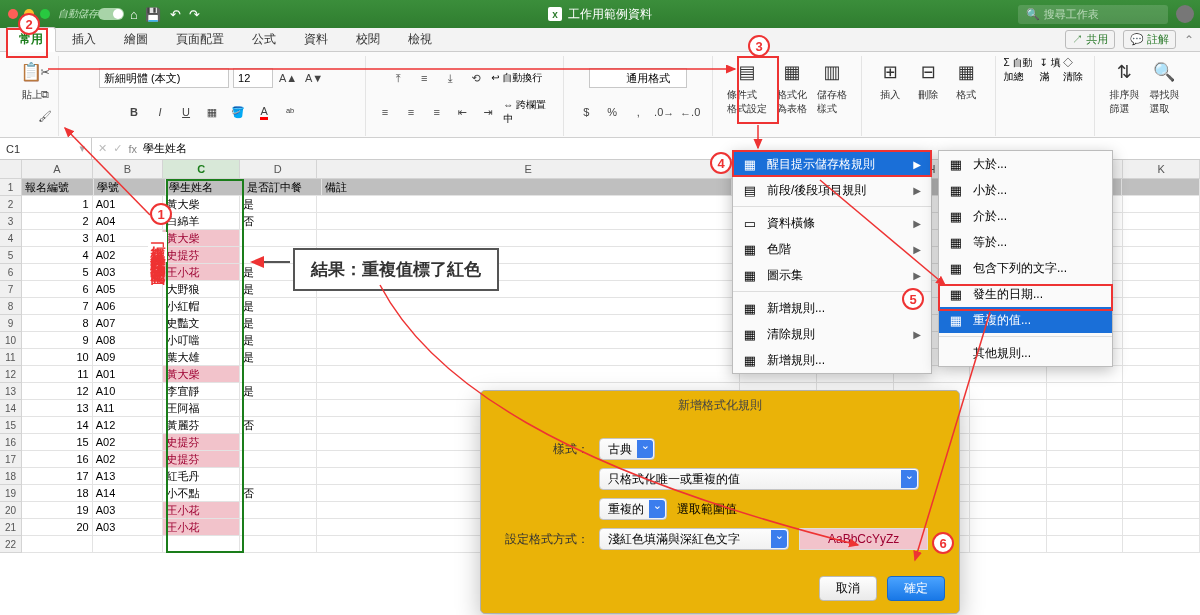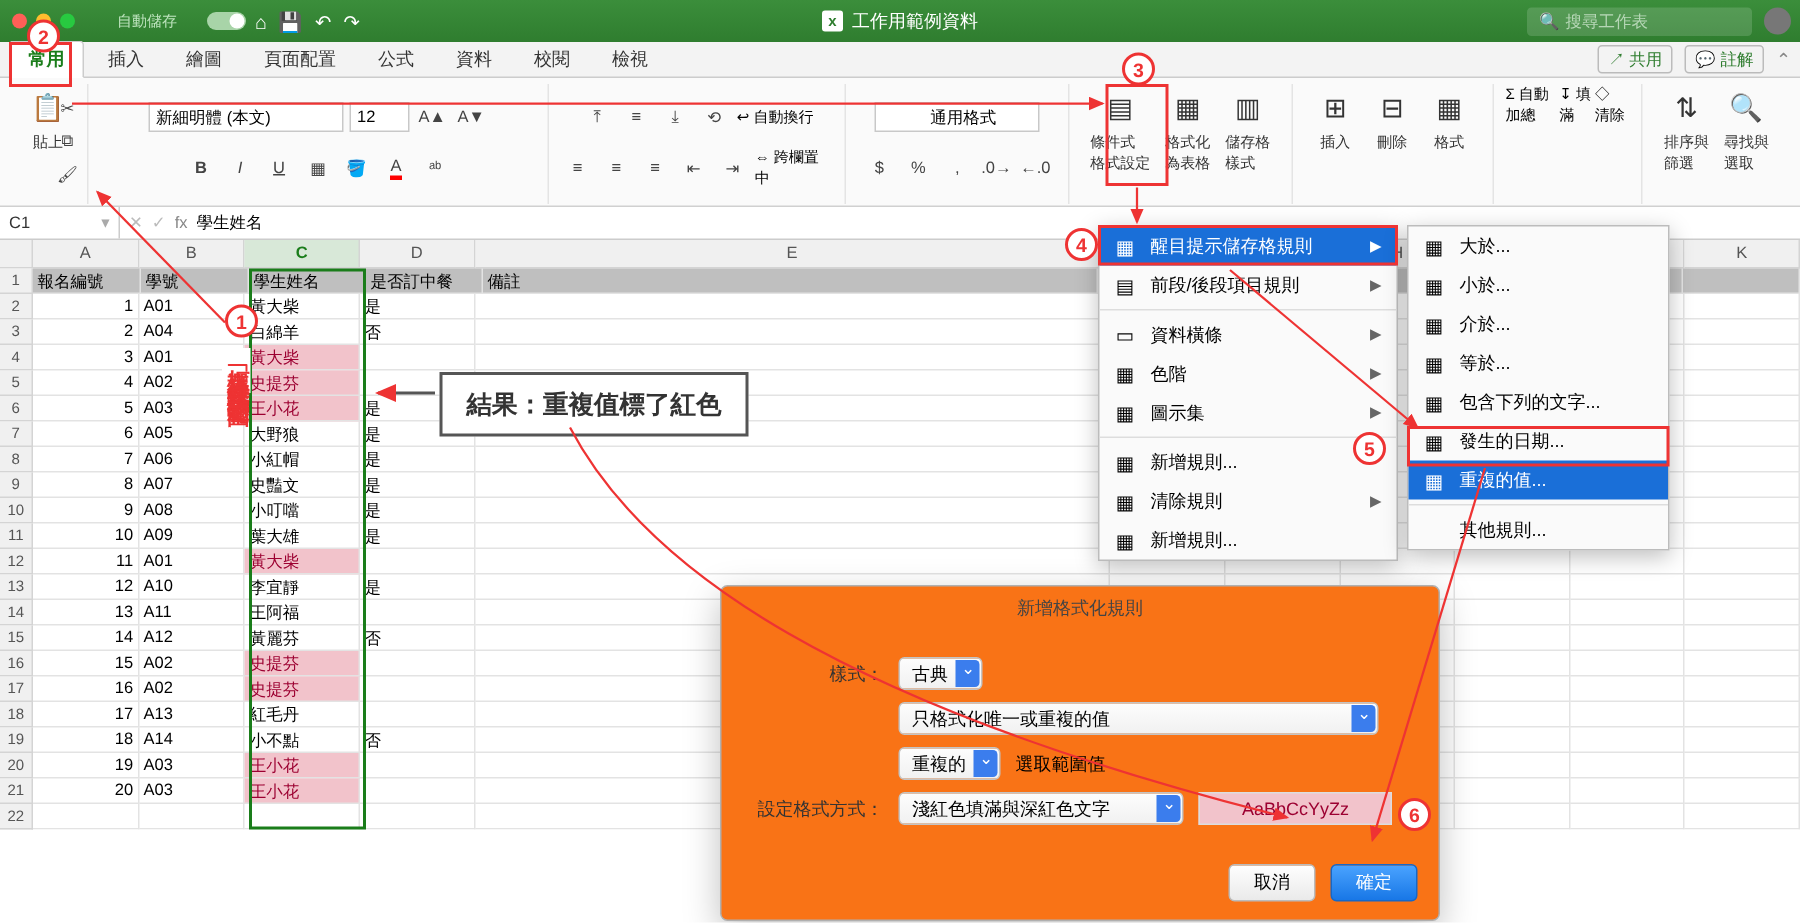--- a/index.html
+++ b/index.html
@@ -3,21 +3,21 @@
 <meta charset="utf-8">
 <style>
   * { box-sizing: border-box; margin: 0; padding: 0; }
   body { font-family: "Microsoft JhengHei", "PingFang TC", sans-serif; font-size: 11px; background: #fff; width: 1200px; height: 615px; position: relative; overflow: hidden; }
   
   
   .titlebar { height: 28px; background: linear-gradient(#3b8e3b,#2f7d2f); display: flex; align-items: center; color: #eee; font-size: 11px; position: relative; }
   .titlebar .traffic { display:flex; gap:6px; padding:0 8px; }
   .dot { width:10px; height:10px; border-radius:50%; }
   .dot.red{background:#ff5f57;} .dot.yellow{background:#ffbd2e;} .dot.green{background:#28c940;}
-  .autosave { color:#bde3bd; margin:0 20px; font-size:10px;}
+  .autosave { color:#bde3bd; margin:0 0; font-size:10px;font-style:italic;}
   .qat { display:flex; gap:8px; padding:0 6px; color:#fff; }
   .qat span { font-size:13px; }
   .title-center { position:absolute; left:50%; transform:translateX(-50%); color:#fff; display:flex; align-items:center; gap:6px; font-size:12px;}
   .title-center .xicon { background:#fff; color:#2f7d2f; border-radius:2px; width:14px; height:14px; display:flex; align-items:center; justify-content:center; font-weight:bold; font-size:10px;}
   .searchbox { margin-left:auto; margin-right:8px; background:rgba(255,255,255,0.15); border-radius:3px; padding:2px 8px; color:#cfe7cf; font-size:11px; display:flex; align-items:center; gap:4px; width:150px;}
   .userdot { width:18px; height:18px; border-radius:50%; background:#777; margin-right:6px;}
   
   
   .tabs { height:24px; background:#f3f3f3; border-bottom:1px solid #ccc; display:flex; align-items:center; padding:0 6px; gap:4px; font-size:12px; position:relative;}
   .tab { padding:3px 12px; color:#333; cursor:pointer;}
@@ -30,21 +30,21 @@
   .group { display:flex; flex-direction:column; align-items:center; padding:0 8px; border-right:1px solid #e4e4e4; height:80px; position:relative;}
   .group .toprow { display:flex; gap:4px; align-items:center; height:44px;}
   .group .botrow { display:flex; gap:4px; align-items:center; height:24px;}
   .smbtn { width:22px; height:20px; border:1px solid transparent; display:flex; align-items:center; justify-content:center; font-size:11px; color:#444;}
   .bigbtn { display:flex; flex-direction:column; align-items:center; padding:2px 4px; color:#333; font-size:10px; gap:2px;}
   .bigbtn .ico { width:28px; height:28px; display:flex; align-items:center; justify-content:center; font-size:18px;}
   select.fake,input.fake { font-size:11px; border:1px solid #c8c8c8; height:20px; background:#fff; padding:0 4px;}
   
   
   .fbar { height:22px; border-bottom:1px solid #ccc; display:flex; align-items:center; font-size:11px;}
-  .fbar .namebox { width:80px; border-right:1px solid #ccc; padding:0 6px; color:#333; display:flex; align-items:center; height:100%;}
+  .fbar .namebox { width:92px; border-right:1px solid #ccc; padding:0 6px; color:#333; display:flex; align-items:center; height:100%;}
   .fbar .fxarea { display:flex; align-items:center; gap:6px; padding:0 6px; flex:1; }
   .fbar .fx { color:#888;}
   
   
   .sheet { display:flex; position:relative;}
   .rowhdrs { width:22px; }
   .rowhdrs .rh,.selectall { height:17px; border-bottom:1px solid #d4d4d4; border-right:1px solid #d4d4d4; background:#f0f0f0; color:#555; font-size:10px; display:flex; align-items:center; justify-content:center;}
   .selectall { height:19px; background:#f0f0f0; }
   .cols { flex:1; overflow:hidden;}
   .colhdrs { display:flex; height:19px;}
@@ -68,21 +68,21 @@
   
   .ctxmenu { position:absolute; background:#fafafa; border:1px solid #bcbcbc; box-shadow:0 4px 14px rgba(0,0,0,0.25); font-size:12px; z-index:40; }
   .ctxmenu .mi { display:flex; align-items:center; padding:4px 10px 4px 8px; gap:8px; height:26px; position:relative;}
   .ctxmenu .mi .mico { width:18px; height:16px; display:flex; align-items:center; justify-content:center; font-size:13px;}
   .ctxmenu .mi.sel { background:#1a6fd8; color:#fff;}
   .ctxmenu .mi .arrow { margin-left:auto; color:#666; font-size:10px;}
   .ctxmenu .mi.sel .arrow { color:#fff;}
   .ctxmenu .sep { height:1px; background:#ddd; margin:3px 0;}
   
   
-  .dialog { position:absolute; background:#f97316; border:1px solid #b0b0b0; border-radius:5px; box-shadow:0 8px 24px rgba(0,0,0,0.25); z-index:45; font-size:12px;}
+  .dialog { position:absolute; background:#eab308; border:1px solid #b0b0b0; border-radius:5px; box-shadow:0 8px 24px rgba(0,0,0,0.25); z-index:45; font-size:12px;}
   .dialog .dtitle { text-align:center; padding:6px 0; color:#444; font-size:12px;}
   .dialog .dbody { padding:10px 18px;}
   .dialog .drow { display:flex; align-items:center; gap:10px; margin:8px 0;}
   .dialog .dlabel { width:90px; text-align:right; color:#333;}
   .dialog select,.dialog input[type=text] { font-size:12px; height:22px; border:1px solid #b8b8b8; border-radius:3px; background:#fff; padding:0 6px;}
   .dialog .macsel { -webkit-appearance:none; appearance:none; background:linear-gradient(#fdfdfd,#f1f1f1); border:1px solid #c4c4c4; border-radius:4px; padding:2px 22px 2px 8px; position:relative;}
   .selwrap { position:relative; display:inline-block;}
   .selwrap::after { content:""; position:absolute; right:2px; top:2px; bottom:2px; width:16px; background:#3b7ded; border-radius:0 3px 3px 0; }
   .selwrap::before { content:"⌄"; position:absolute; right:5px; top:1px; color:#fff; z-index:2; font-size:11px;}
   .preview { background:#f2c3cb; color:#9c0031; padding:3px 28px; border:1px solid #ddd; font-size:12px;}
@@ -187,21 +187,21 @@
       <span class="smbtn">≡</span>
       <span class="smbtn">≡</span>
       <span class="smbtn">≡</span>
       <span class="smbtn">⇤</span>
       <span class="smbtn">⇥</span>
       <span style="font-size:10px">⇔ <span>跨欄置中</span></span>
     </div>
   </div>
   <div class="group" style="width:150px">
     <div class="toprow">
-        <input class="fake" style="width: 110px; padding-left: 36px;" value="通用格式">
+        <input class="fake" style="width: 98px; padding-left: 36px;" value="通用格式">
       </div>
     <div class="botrow">
       <span class="smbtn">$</span>
       <span class="smbtn">%</span>
       <span class="smbtn">,</span>
       <span class="smbtn">.0→</span>
       <span class="smbtn">←.0</span>
     </div>
   </div>
   <div class="group" style="width:150px">

